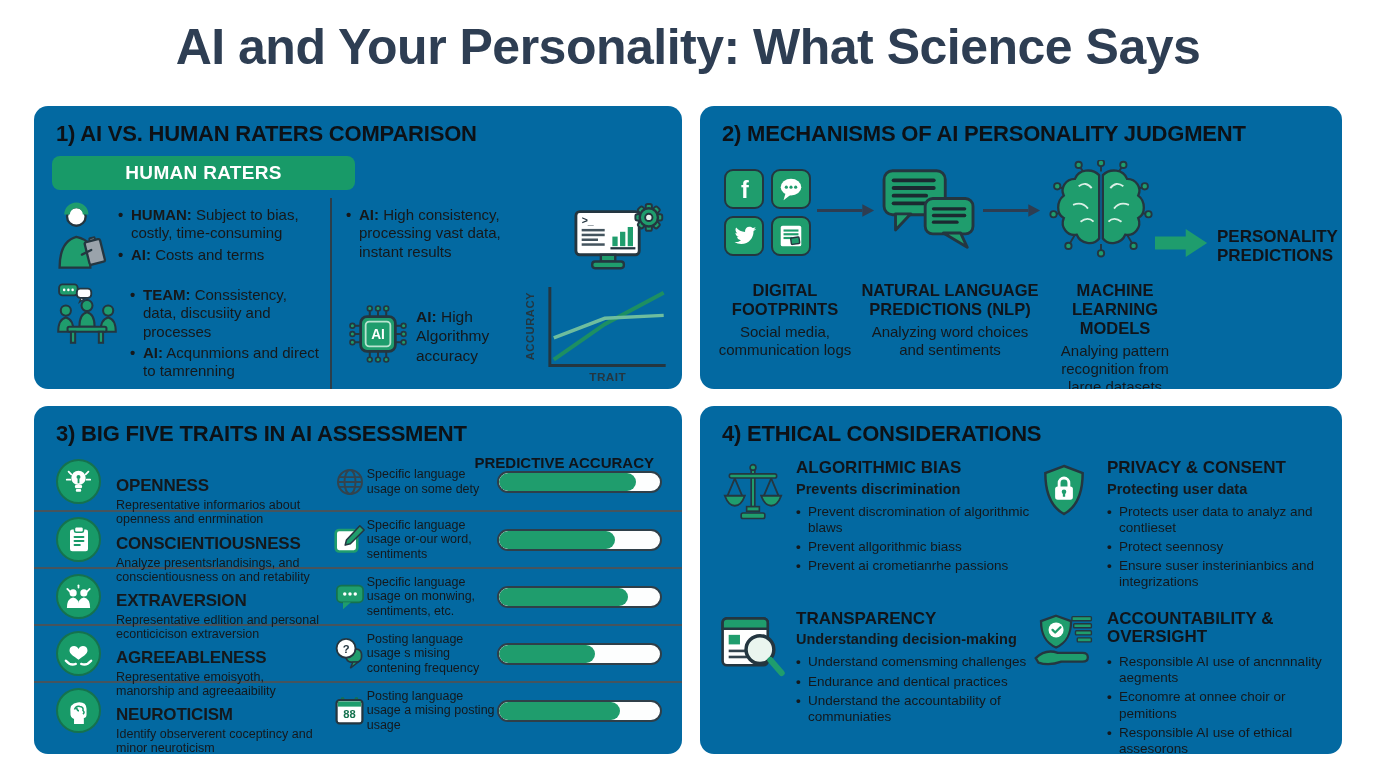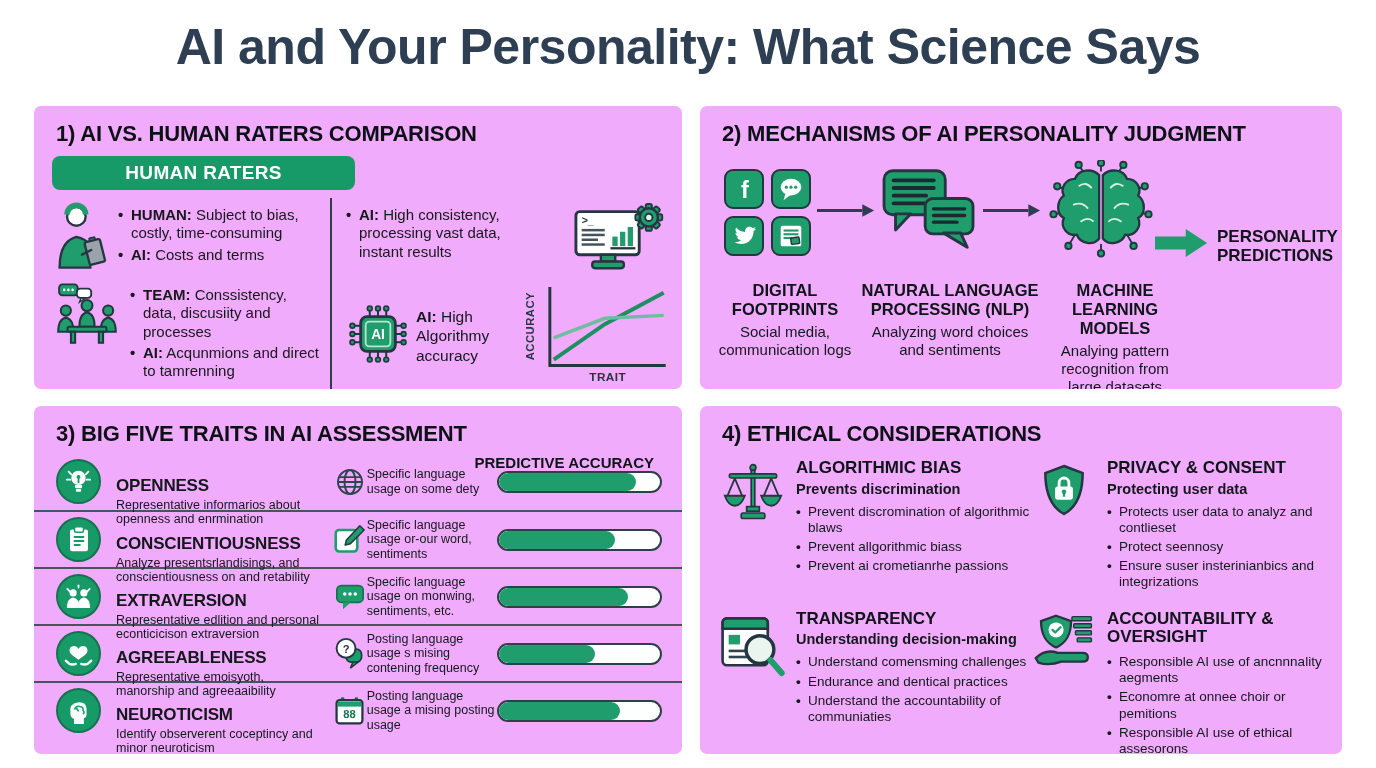--- a/index.html
+++ b/index.html
@@ -2,21 +2,21 @@
 <html><head>
 <meta charset="utf-8">
 <style>
   * { box-sizing: border-box; margin: 0; padding: 0; }
   body { background: #fff; font-family: "Liberation Sans", sans-serif; color: #14181c; }
   .canvas { position: relative; width: 1376px; height: 768px; background: #fff; overflow: hidden; }
 
   .title { position: absolute; top: 18px; left: 0; width: 100%; text-align: center;
            font-size: 50px; font-weight: 700; color: #2e3e53; letter-spacing: -0.5px; }
 
-  .panel { position: absolute; background: #f0abfc; border-radius: 7px; overflow: hidden; }
+  .panel { position: absolute; background: #0369a1; border-radius: 14px; overflow: hidden; }
   .p1 { left: 34px;  top: 106px; width: 648px; height: 283px; }
   .p2 { left: 700px; top: 106px; width: 642px; height: 283px; }
   .p3 { left: 34px;  top: 406px; width: 648px; height: 348px; }
   .p4 { left: 700px; top: 406px; width: 642px; height: 348px; }
   .phead { font-size: 22px; font-weight: 800; color: #0d1116; padding: 15px 22px 0 22px; letter-spacing: -0.2px; }
 
   
   .pills { display: flex; gap: 24px; margin: 9px 20px 0 18px; }
   .pill { height: 34px; border-radius: 8px; background: #189a68; color: #fff; font-weight: 800;
           font-size: 19px; display: flex; align-items: center; justify-content: center; letter-spacing: 0.3px; }
@@ -339,21 +339,21 @@
           </svg>
       </span>
       <div class="result">PERSONALITY PREDICTIONS</div>
     </div>
     <div class="steps">
       <div class="step step-1">
         <div class="t">DIGITAL FOOTPRINTS</div>
         <div class="d">Social media, communication logs</div>
       </div>
       <div class="step step-2">
-        <div class="t">NATURAL LANGUAGE PROCESSING (NLP)</div>
+        <div class="t">NATURAL LANGUAGE PREDICTIONS (NLP)</div>
         <div class="d">Analyzing word choices and sentiments</div>
       </div>
       <div class="step step-3">
         <div class="t">MACHINE LEARNING MODELS</div>
         <div class="d">Analying pattern recognition from large datasets</div>
       </div>
     </div>
   </section>
 
   <section class="panel p3">

